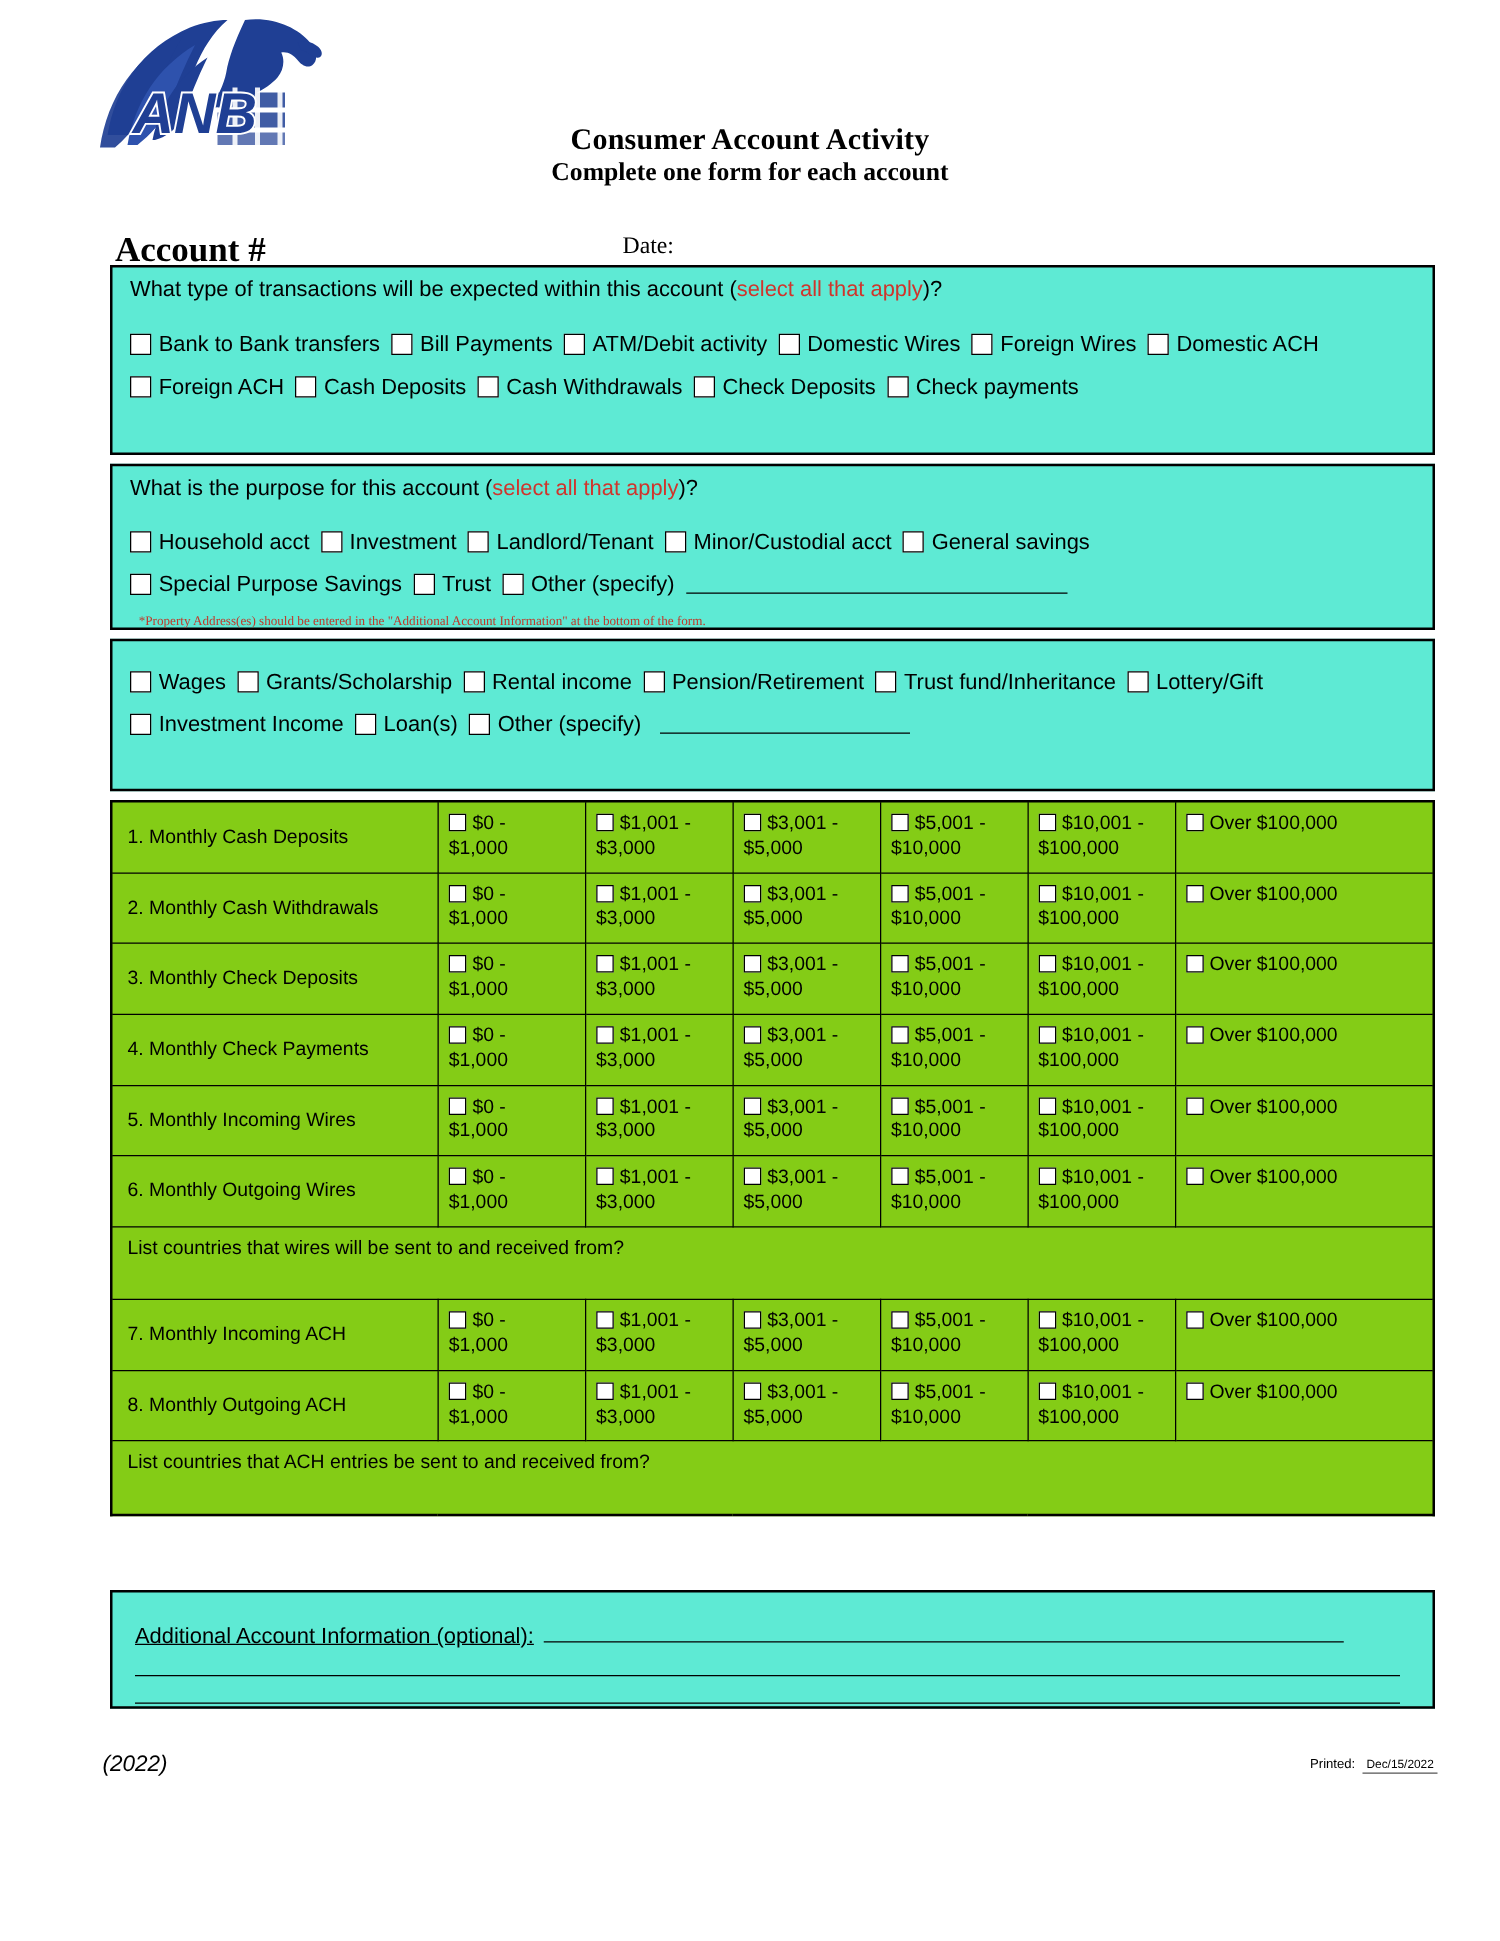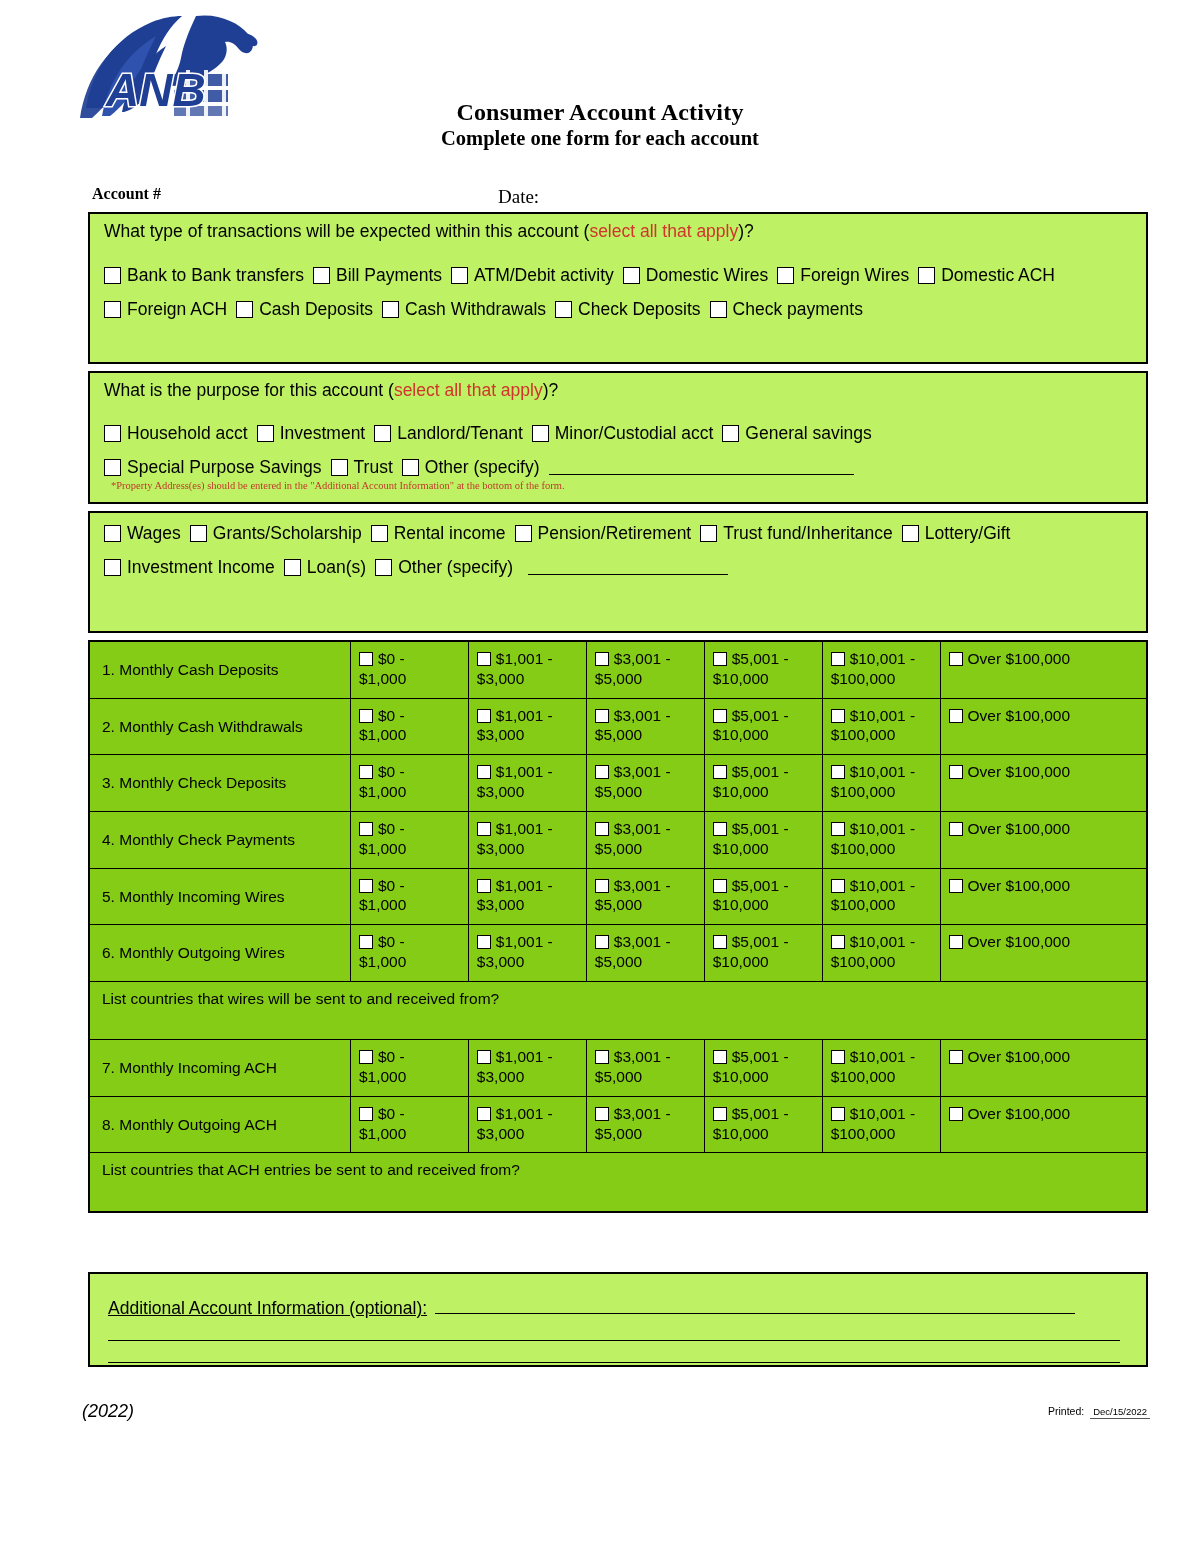--- a/index.html
+++ b/index.html
@@ -49,37 +49,37 @@
     position: absolute;
     left: 88px;
     top: 185px;
     width: 1060px;
     height: 26px;
     font-family: "Liberation Serif", serif;
   }
   .acct-label {
     position: absolute;
     left: 4px; top: 0;
-    font-size: 16px;
+    font-size: 28px;
     font-weight: bold;
   }
   .date-label {
     position: absolute;
     left: 410px; top: 1px;
     font-size: 19px;
     font-weight: normal;
   }
 
   
   .fbox {
     position: absolute;
     left: 88px;
     width: 1060px;
     border: 2.3px solid #000;
-    background: #bef264;
+    background: #5eead4;
   }
 
   .q-line {
     font-size: 17.5px;
     line-height: 1.2;
     padding: 7px 0 0 14px;
     white-space: nowrap;
   }
   .red { color: #d0342c; }
 
@@ -124,25 +124,25 @@
 
   
   #sec1 { top: 212px; height: 152px; }
   #sec1 .r1 { margin-top: 25px; }
   #sec1 .r2 { margin-top: 16px; }
 
   
   #sec2 { top: 371px; height: 133px; }
   #sec2 .r1 { margin-top: 24px; }
   #sec2 .r2 { margin-top: 16px; }
-  #sec2 .fn { margin-top: 4px; padding-left: 21px; }
+  #sec2 .fn { margin-top: 16px; padding-left: 21px; }
 
   
   #sec3 { top: 511px; height: 122px; }
-  #sec3 .r1 { margin-top: 12px; }
+  #sec3 .r1 { margin-top: 24px; }
   #sec3 .r2 { margin-top: 16px; }
 
   
   #amt-table {
     position: absolute;
     left: 88px;
     top: 640px;
     width: 1060px;
     border: 2.3px solid #000;
     border-collapse: collapse;

